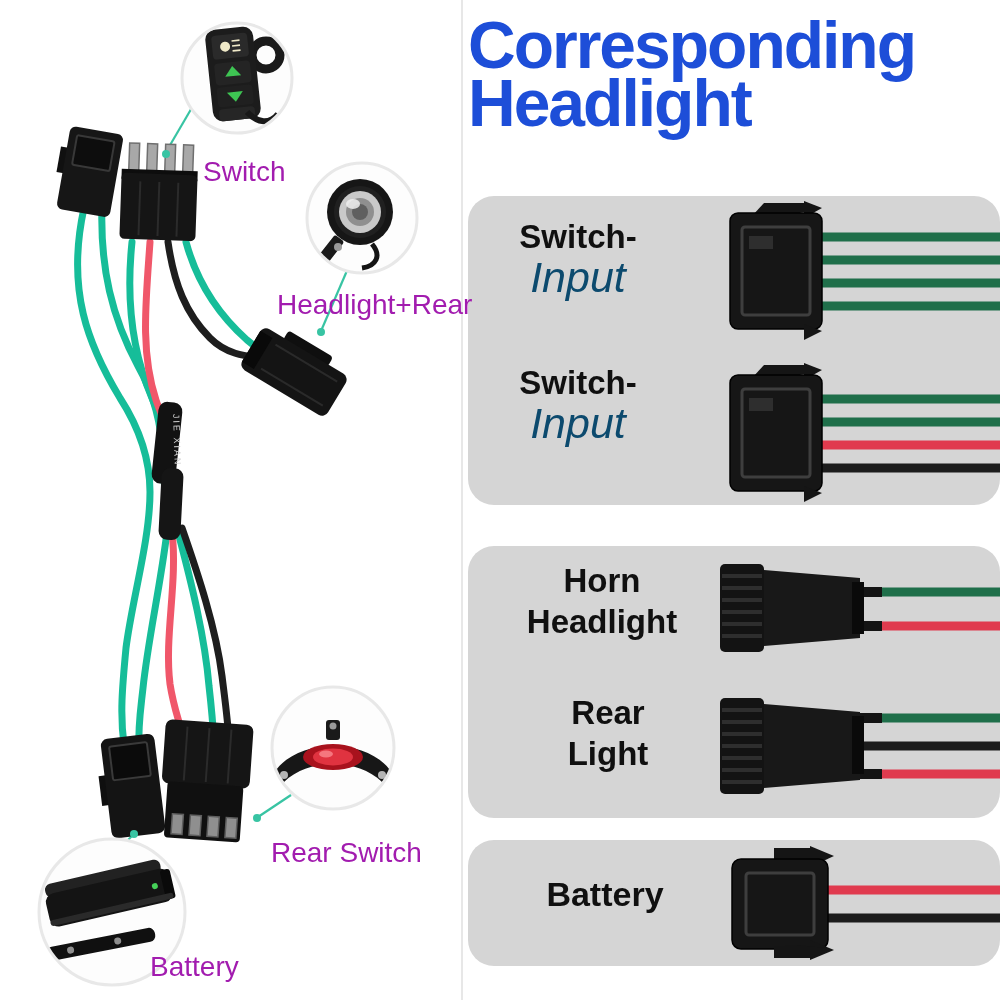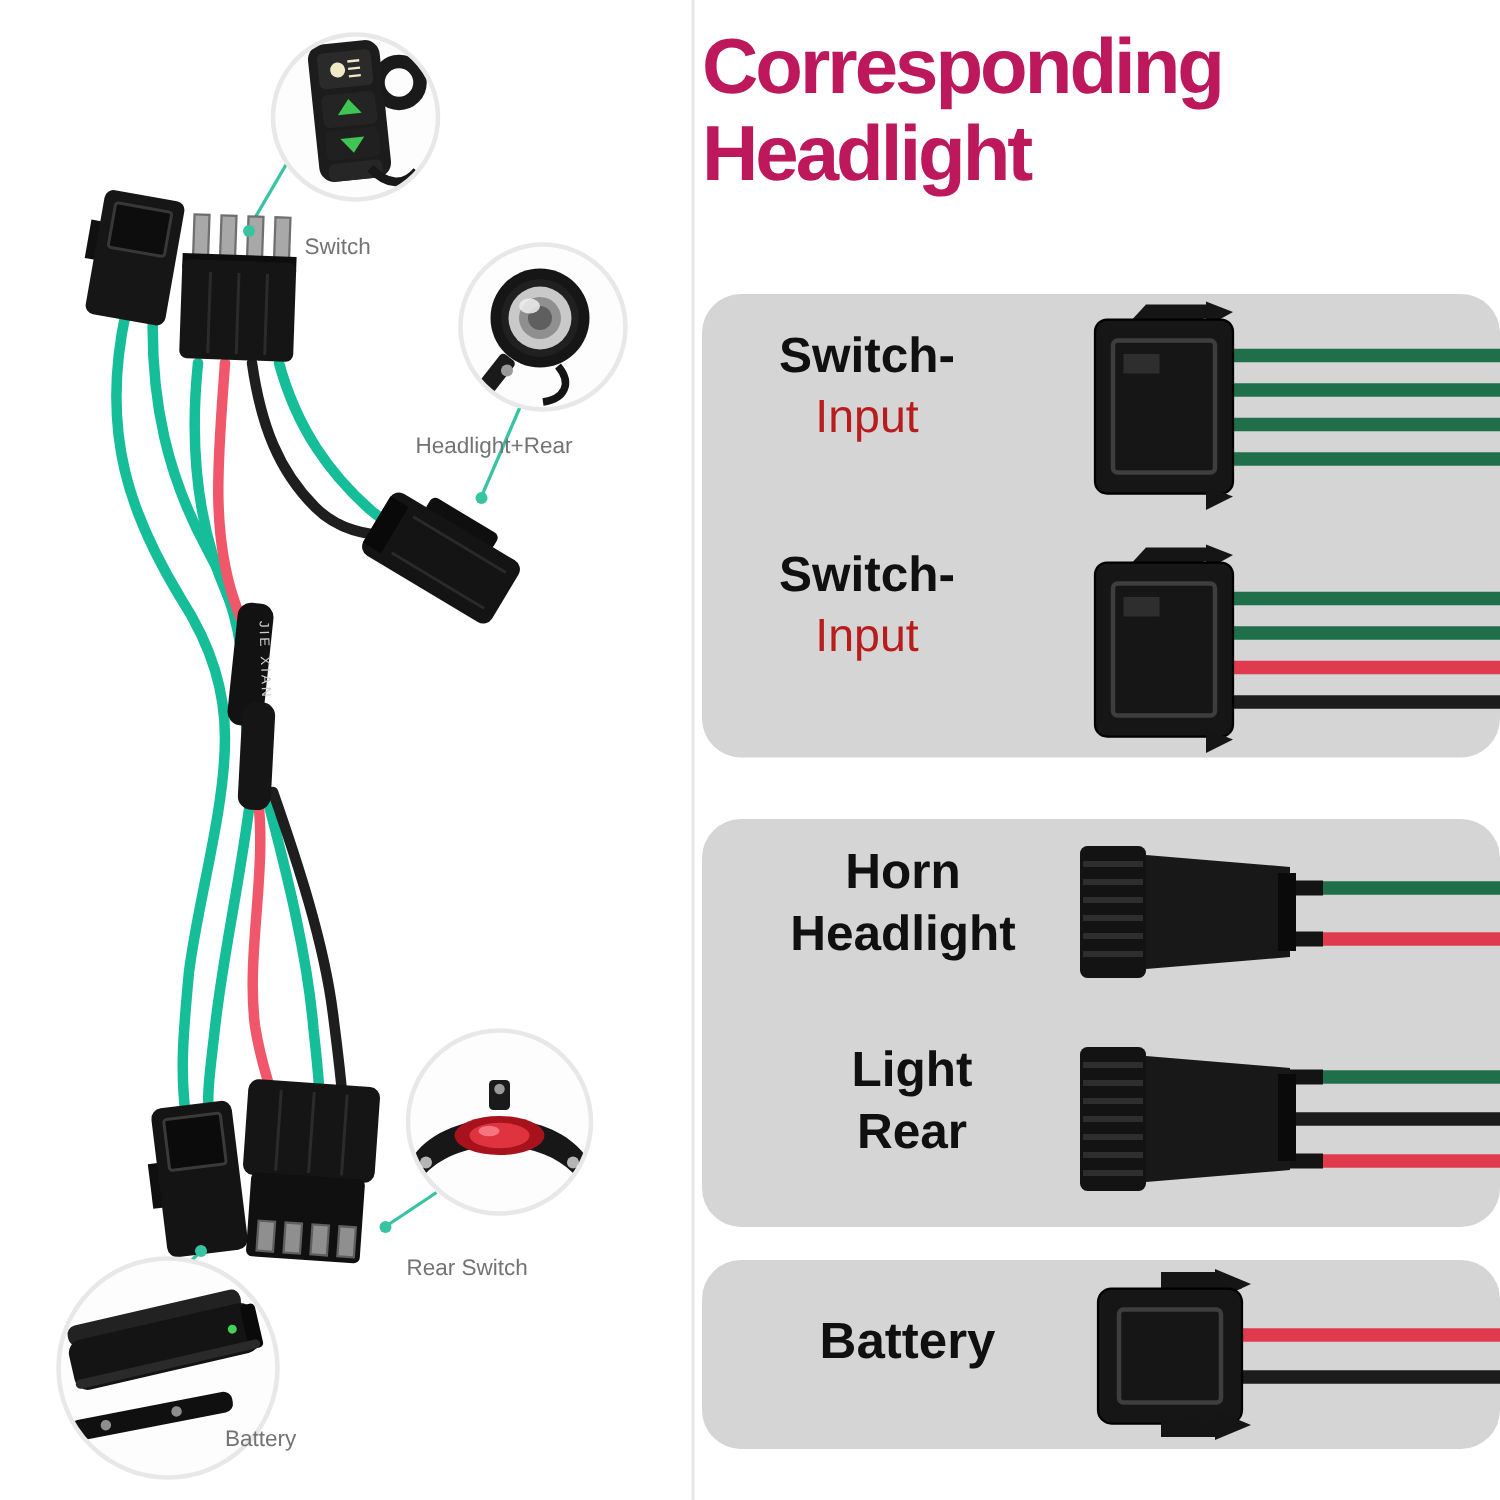--- a/index.html
+++ b/index.html
@@ -2,33 +2,33 @@
 <html><head>
 <meta charset="utf-8">
 <style>
   html,body{margin:0;padding:0;background:#ffffff;}
   *{box-sizing:border-box;}
   #stage{position:relative;width:1000px;height:1000px;background:#ffffff;overflow:hidden;
          font-family:"Liberation Sans", sans-serif;color:#161616;}
   .abs{position:absolute;}
   #divider{left:461px;top:0;width:2px;height:1000px;background:#e7e7e7;}
   
-  #title{left:468px;top:16px;width:530px;font-size:52px;line-height:58px;font-weight:800;
-         letter-spacing:-2px;color:#be185d;}
+  #title{left:468px;top:16px;width:530px;font-size:66px;line-height:58px;font-weight:800;
+         letter-spacing:-2px;color:#1d4ed8;}
   .panel{left:468px;width:532px;background:#d5d5d5;border-radius:26px;}
   #panel-switch{top:196px;height:309px;}
   #panel-lights{top:546px;height:272px;}
   #panel-battery{top:840px;height:126px;}
   .rlabel{z-index:2;}
   .rlabel .b{font-size:33px;font-weight:700;line-height:41px;color:#101010;text-align:center;}
-  .rlabel .r{font-size:31px;font-weight:400;line-height:41px;color:#b91c1c;}
+  .rlabel .r{font-size:43px;font-weight:400;line-height:41px;color:#0c4a6e;font-style:italic;}
   .center{text-align:center;}
   .connsvg{position:absolute;z-index:2;}
   
-  .callout-label{font-size:15px;color:#737373;white-space:nowrap;z-index:3;}
+  .callout-label{font-size:28px;color:#a21caf;white-space:nowrap;z-index:3;}
 </style>
 </head>
 <body>
 
 <div id="stage">
 
   <svg class="abs" style="left:0;top:0" width="463" height="1000" viewBox="0 0 463 1000">
     <defs>
       <clipPath id="cpSwitch">
           <circle cx="237" cy="78" r="55"></circle>
@@ -258,22 +258,22 @@
     <rect x="148" y="69" width="24" height="10" fill="#141414"></rect>
     <g>
       <rect x="10" y="12" width="44" height="88" rx="5" fill="#131313"></rect>
       <path d="M12,24 h40 M12,36 h40 M12,48 h40 M12,60 h40 M12,72 h40 M12,84 h40" stroke="#2e2e2e" stroke-width="4"></path>
       <polygon points="54,18 150,26 150,86 54,94" fill="#181818"></polygon>
       <rect x="142" y="30" width="12" height="52" fill="#0a0a0a"></rect>
     </g>
   </svg>
 
   <div class="abs rlabel" style="left:508px;top:692px;width:200px">
+    <div class="b">Rear</div>
     <div class="b">Light</div>
-    <div class="b">Rear</div>
   </div>
   <svg class="connsvg" style="left:710px;top:688px" width="290" height="125" viewBox="0 0 290 125">
     <g>
       <line x1="150" y1="30" x2="290" y2="30" stroke="#1f6f4a" stroke-width="9"></line>
       <line x1="150" y1="58" x2="290" y2="58" stroke="#1c1c1c" stroke-width="9"></line>
       <line x1="150" y1="86" x2="290" y2="86" stroke="#e03a4e" stroke-width="9"></line>
     </g>
     <rect x="148" y="25" width="24" height="10" fill="#141414"></rect>
     <rect x="148" y="81" width="24" height="10" fill="#141414"></rect>
     <g>

